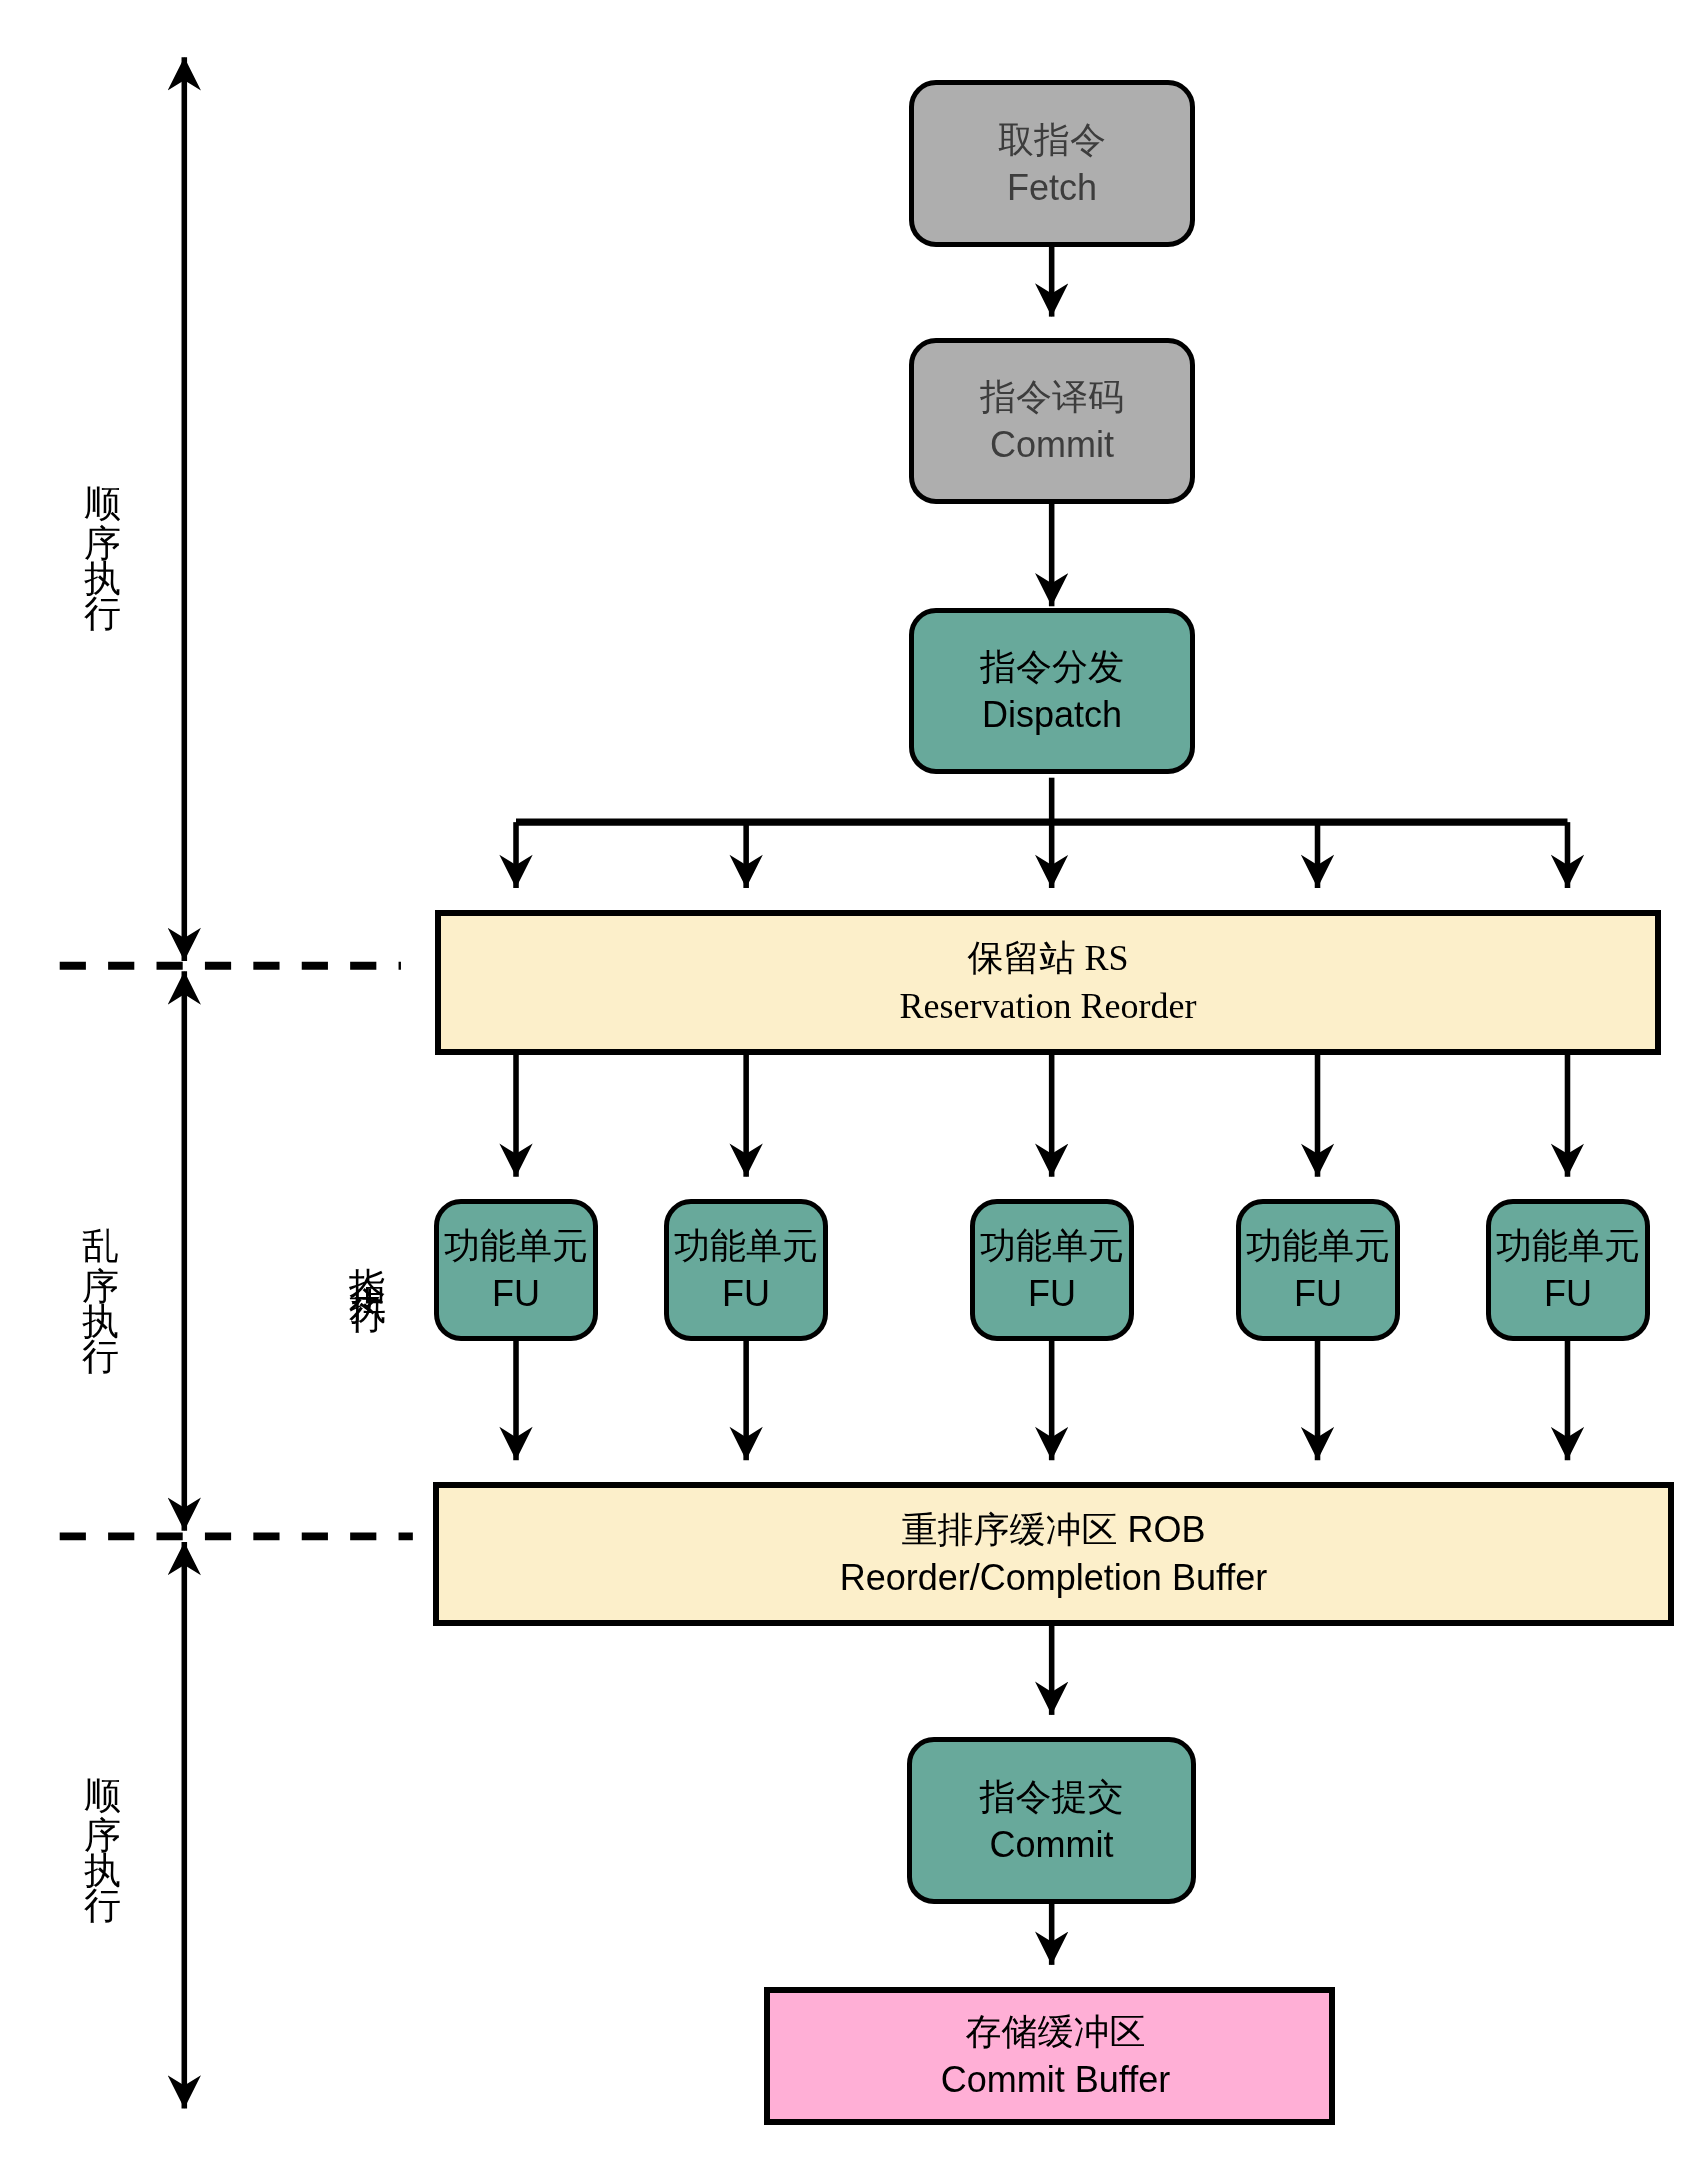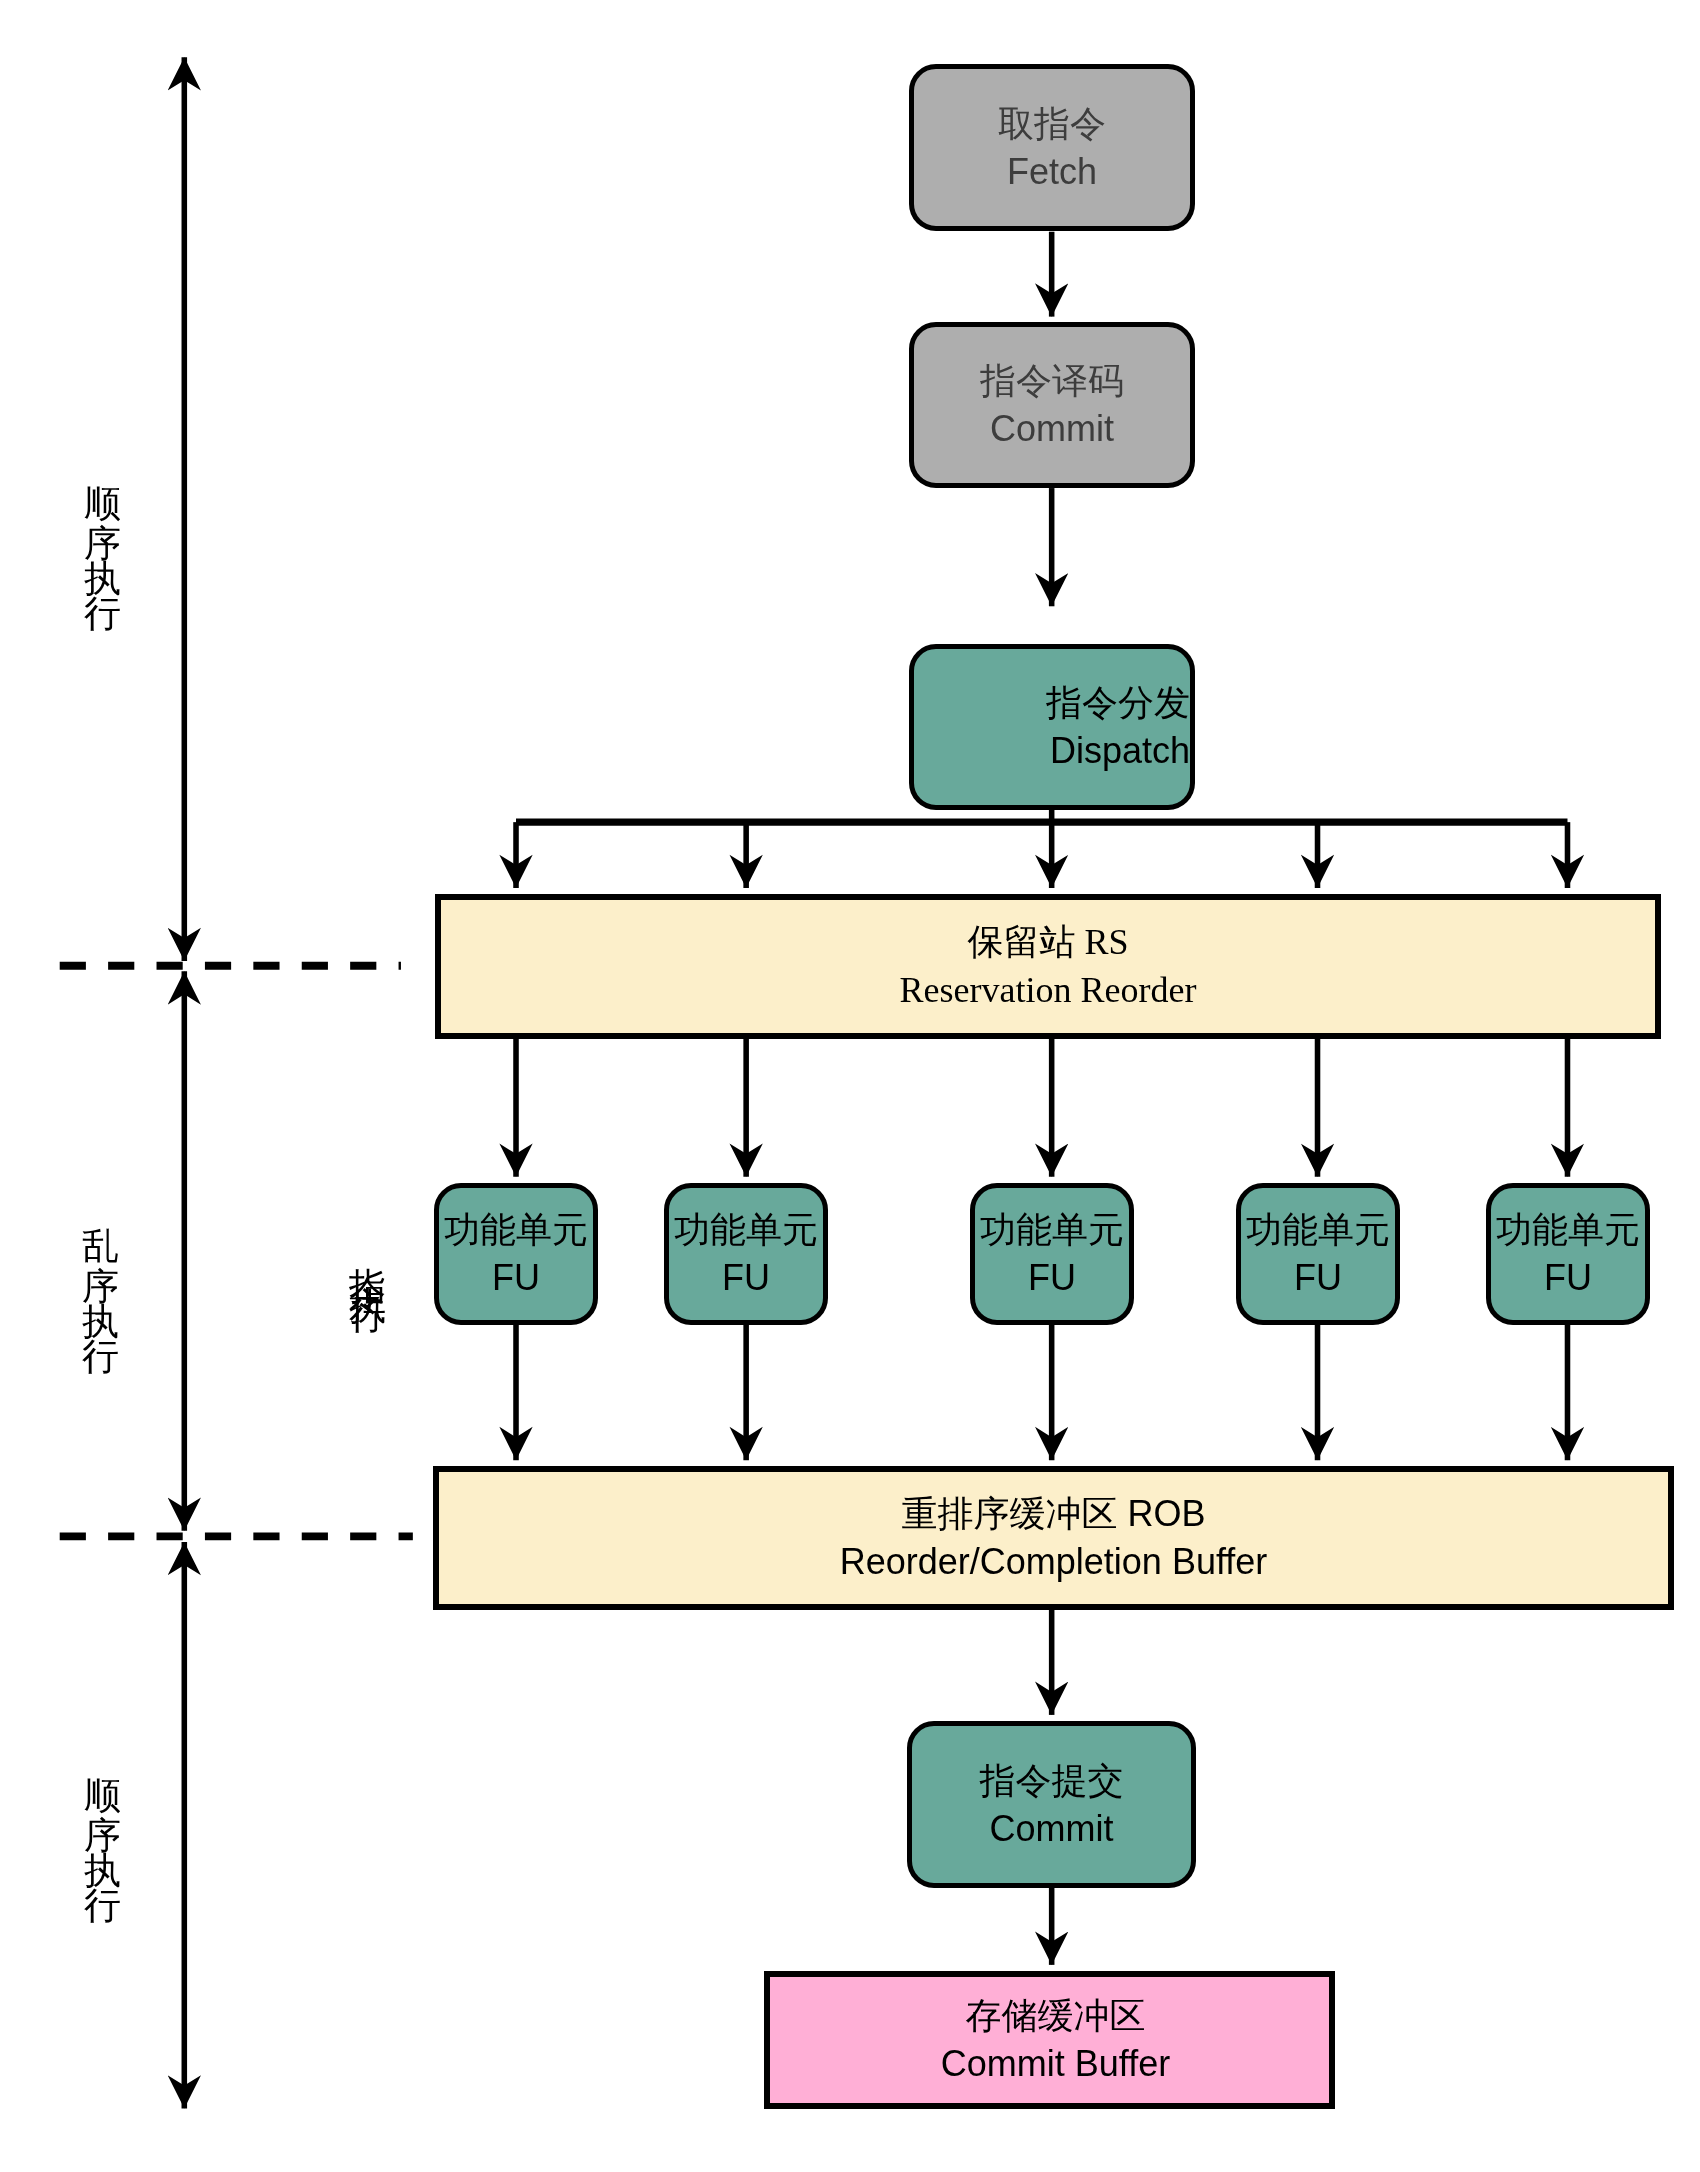--- a/index.html
+++ b/index.html
@@ -21,21 +21,21 @@
   }
   svg.wires{position:absolute;left:0;top:0;width:1701px;height:2172px;}
   .wire{stroke:var(--line-black);stroke-width:7;fill:none;}
   .wire.thick{stroke-width:9;}
   .wire.dashed{stroke-width:10;stroke-dasharray:33 28;}
   .ahp{fill:var(--line-black);stroke:none;}
   .node{
     position:absolute;box-sizing:border-box;
     border:5.6px solid var(--line-black);
     display:flex;flex-direction:column;align-items:center;justify-content:center;
-    text-align:center;font-size:36px;line-height:1.32;color:#000;
+    text-align:center;font-size:36px;line-height:1.32;color:#000;margin-top:16px;
   }
   .rounded{border-radius:27px;}
   .gray{background:var(--stage-gray);color:var(--gray-text);}
   .teal{background:var(--stage-teal);}
   .cream{background:var(--buffer-cream);border-width:6.3px;}
   .pink{background:var(--buffer-pink);border-width:6.3px;}
   .vlabel{
     position:absolute;
     writing-mode:vertical-rl;text-orientation:upright;
     transform:translate(-50%,-50%);
@@ -91,21 +91,21 @@
   <div class="node gray rounded" style="left:909px;top:64px;width:286px;height:167px;">
     <div>取指令</div>
     <div>Fetch</div>
   </div>
 
   <div class="node gray rounded" style="left:909px;top:322px;width:286px;height:166px;">
     <div>指令译码</div>
     <div>Commit</div>
   </div>
 
-  <div class="node teal rounded" style="left:909px;top:644px;width:286px;height:166px;align-items:flex-end;">
+  <div class="node teal rounded" style="left:909px;top:592px;width:286px;height:166px;">
     <div>指令分发</div>
     <div>Dispatch</div>
   </div>
 
   <div class="node cream" style="left:435px;top:894px;width:1226px;height:145px;font-family:Liberation Serif, serif;">
     <div>保留站 RS</div>
     <div>Reservation Reorder</div>
   </div>
 
   <div class="node teal rounded" style="left:434px;top:1183px;width:164px;height:142px;">

